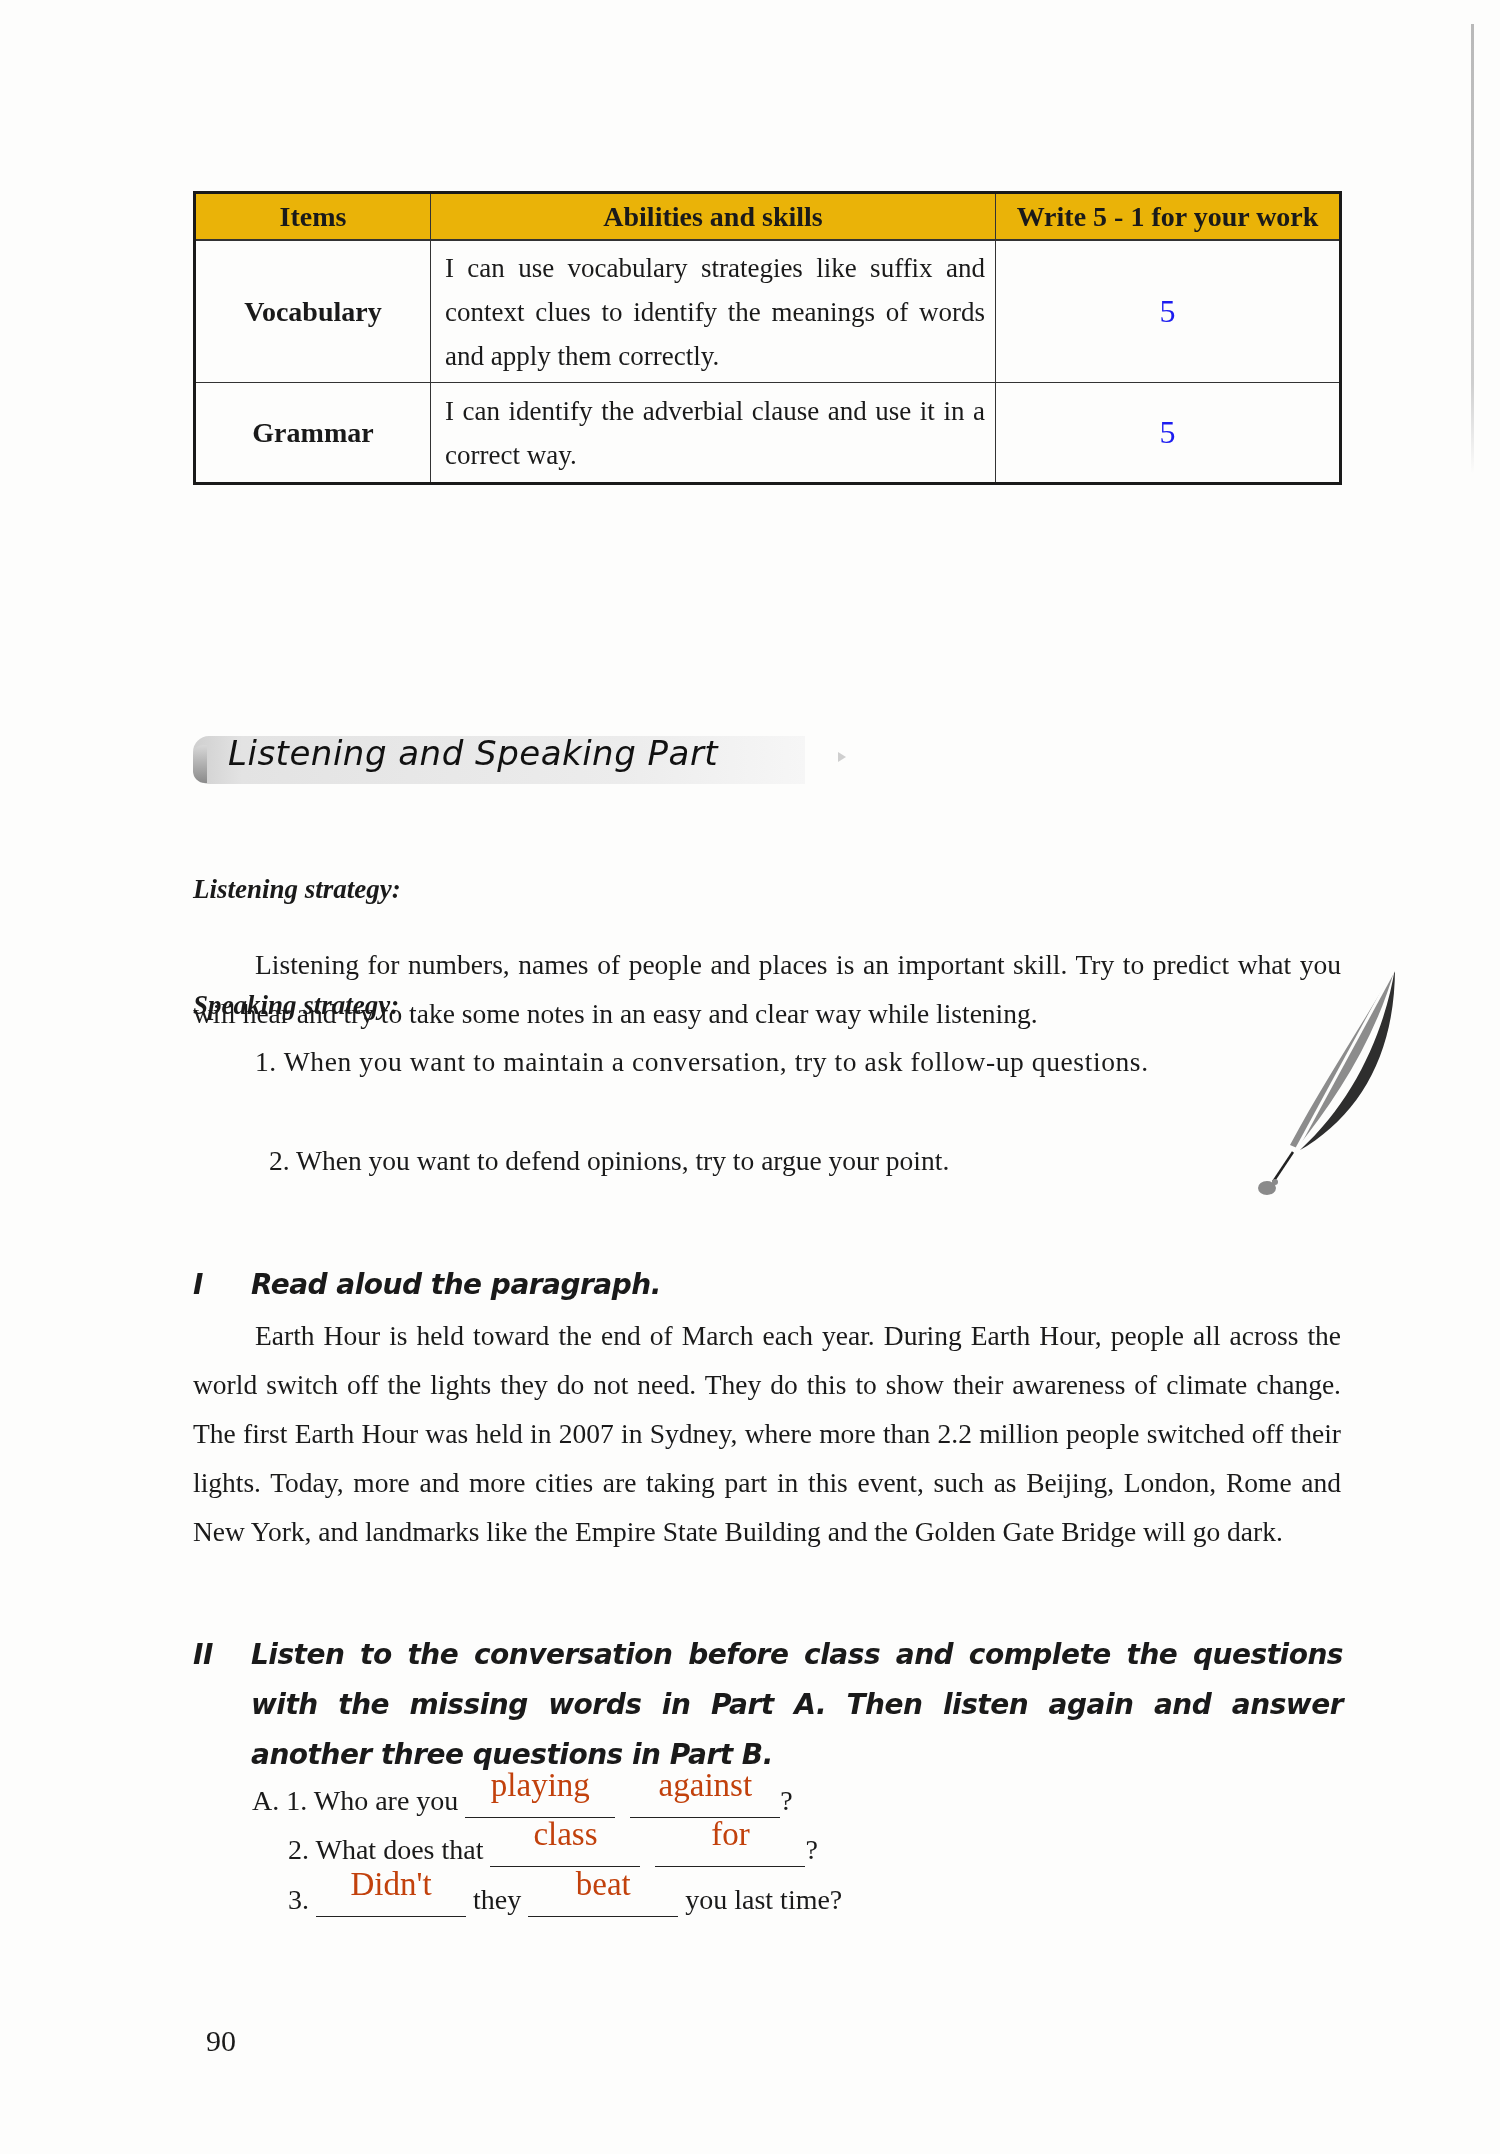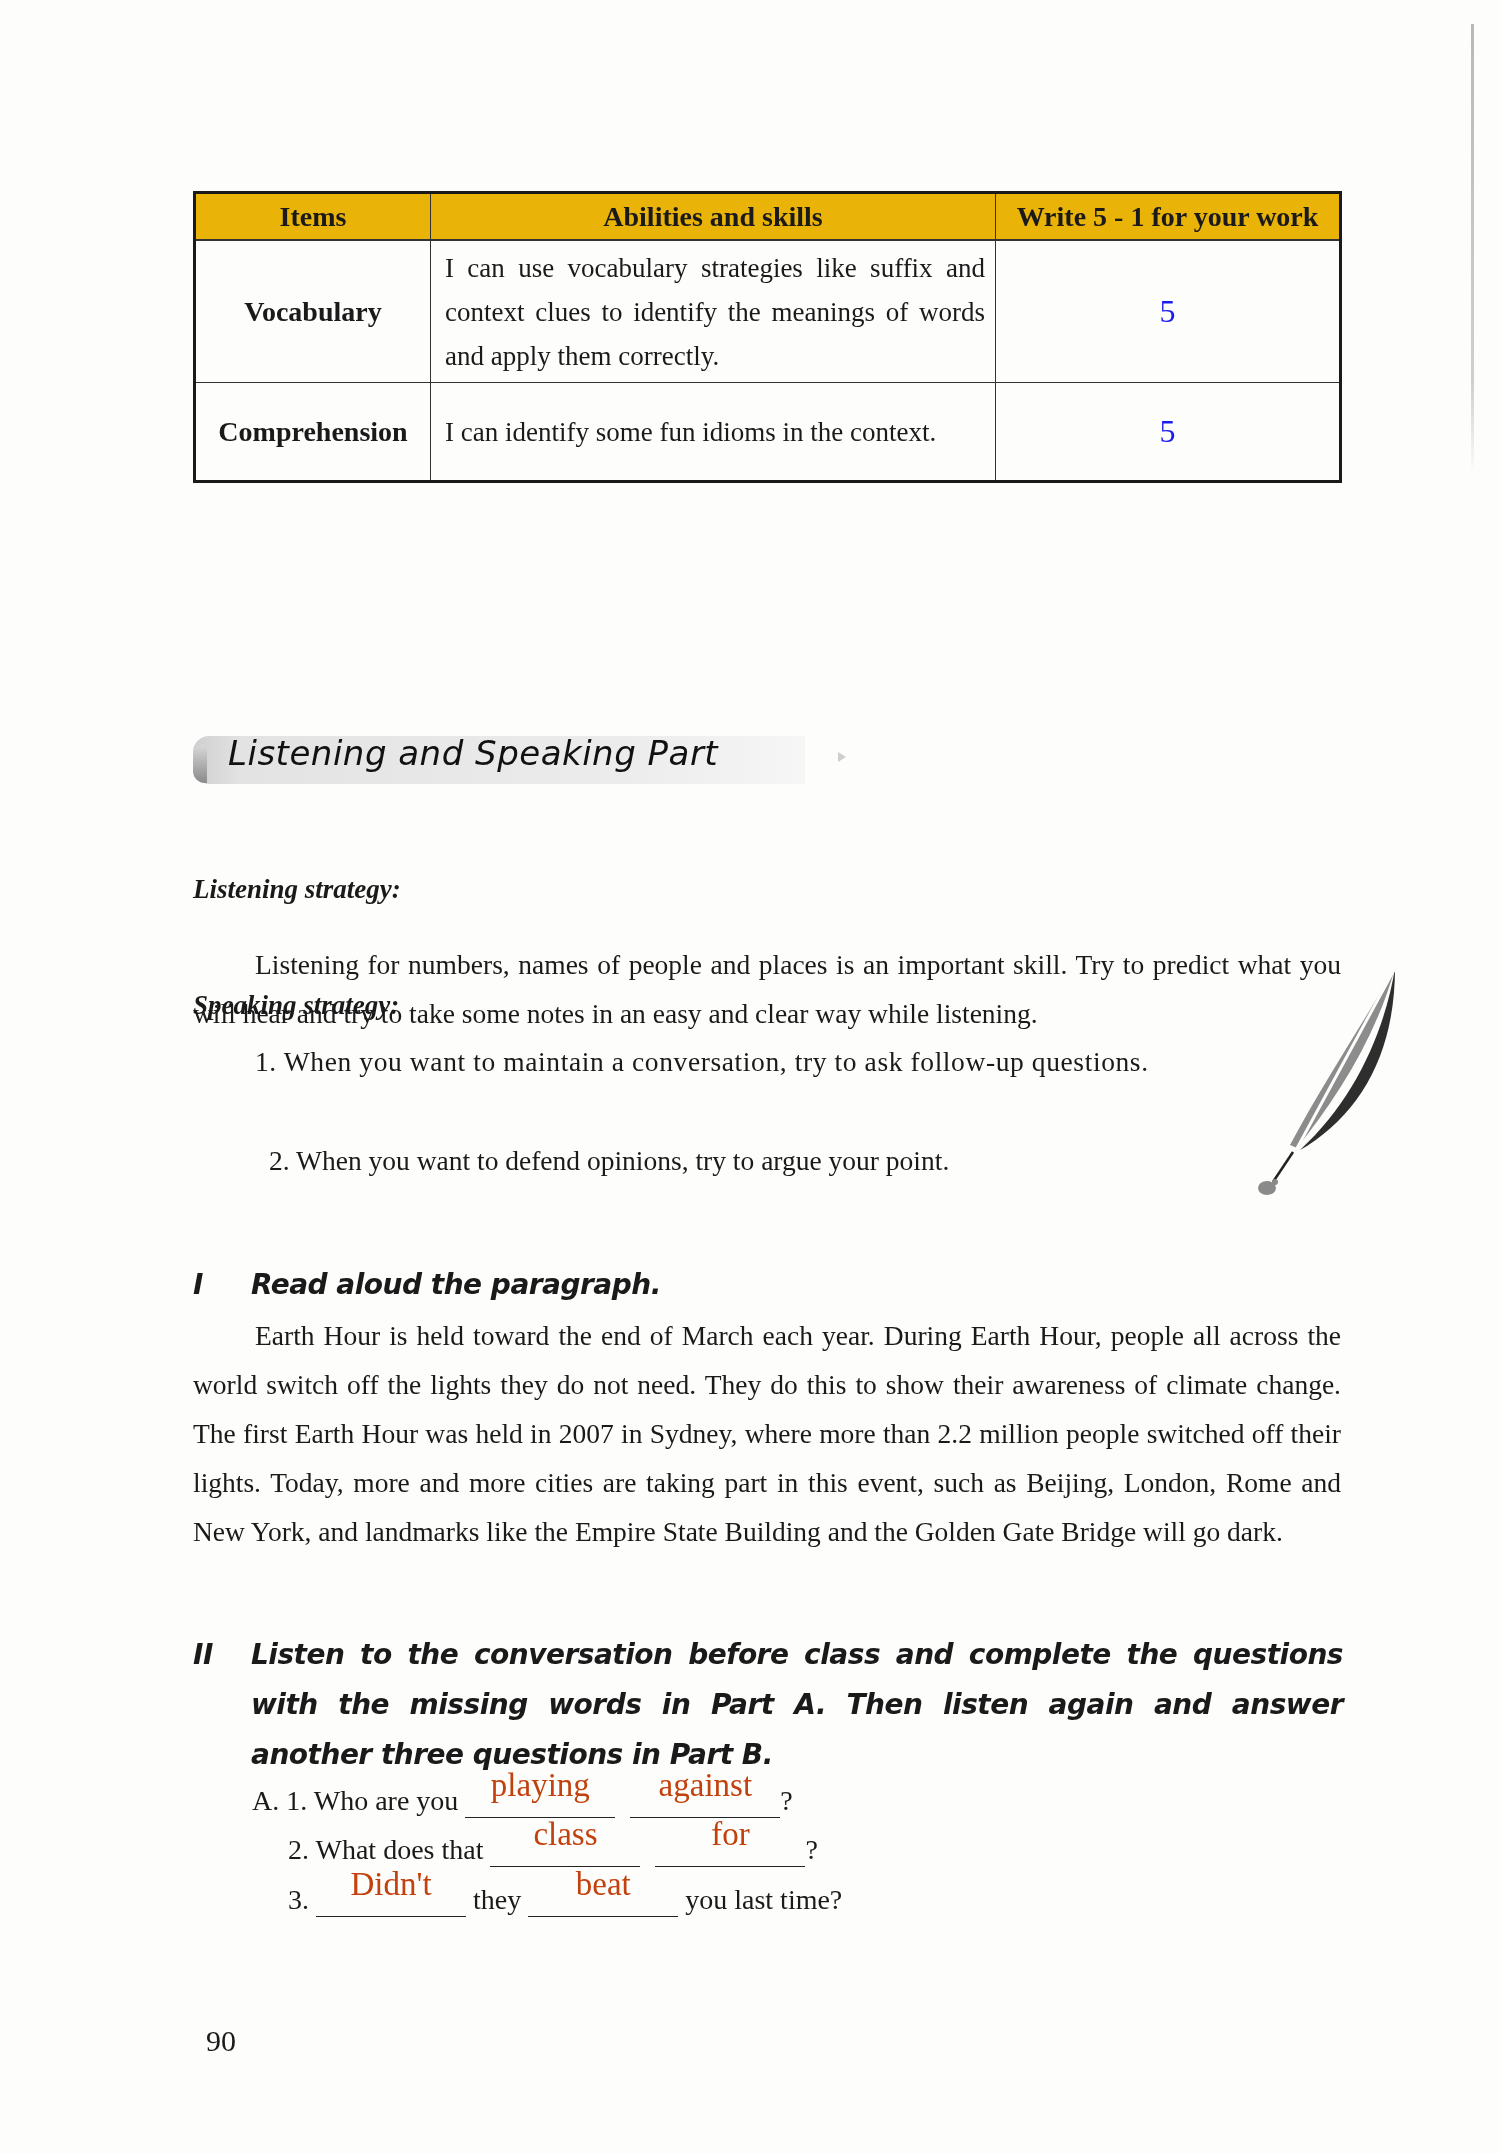--- a/index.html
+++ b/index.html
@@ -82,23 +82,23 @@
       <tr>
     <th style="width:234px">Items</th>
     <th style="width:540px">Abilities and skills</th>
     <th>Write 5 - 1 for your work</th>
   </tr>
   <tr class="r1">
     <td class="item">Vocabulary</td>
     <td class="skill">I can use vocabulary strategies like suffix and context clues to identify the meanings of words and apply them correctly.</td>
     <td class="score">5</td>
   </tr>
-  <tr class="r3">
-    <td class="item">Comprehension</td>
-    <td class="skill">I can identify some fun idioms in the context.</td>
+  <tr class="r2">
+    <td class="item">Grammar</td>
+    <td class="skill">I can identify the adverbial clause and use it in a correct way.</td>
     <td class="score">5</td>
   </tr>
 </tbody>
   </table>
 
 <div class="banner"></div>
 <div class="banner-cap"></div>
 <div class="banner-title">Listening and Speaking Part</div>
 <div class="banner-arrow"></div>
 

